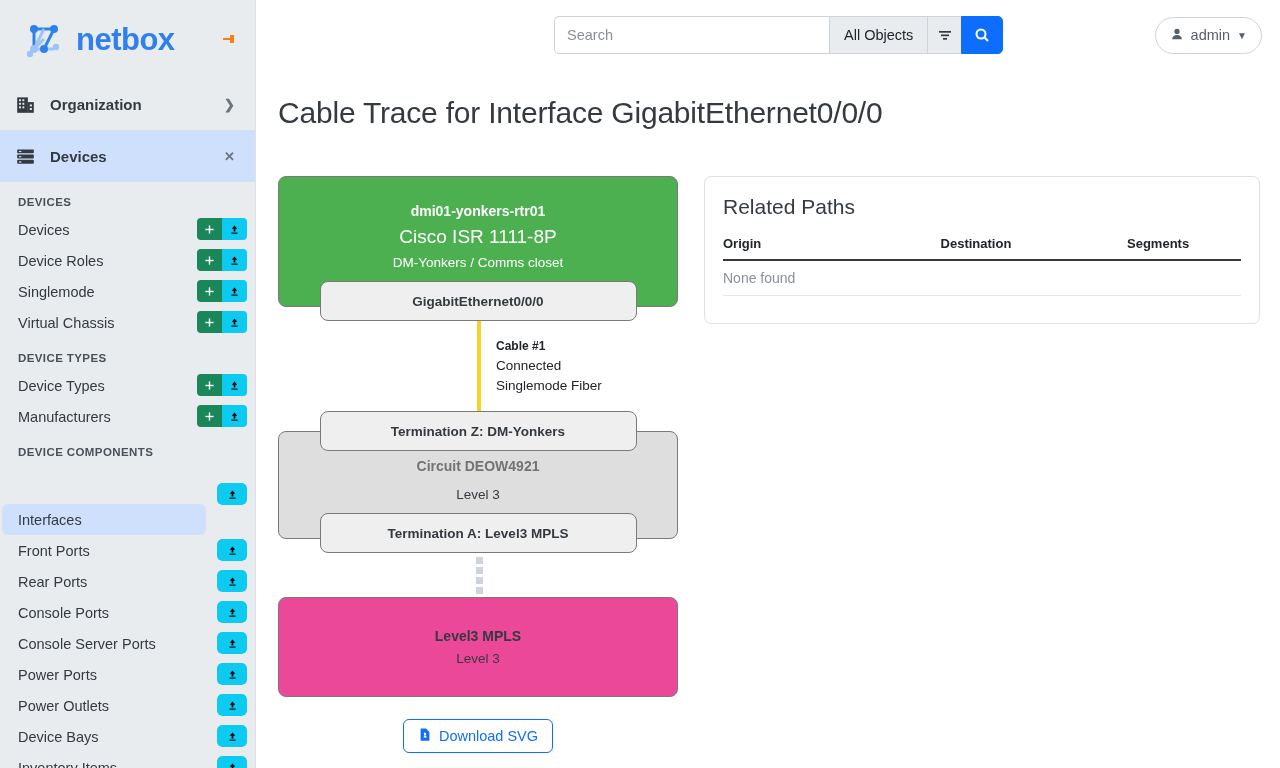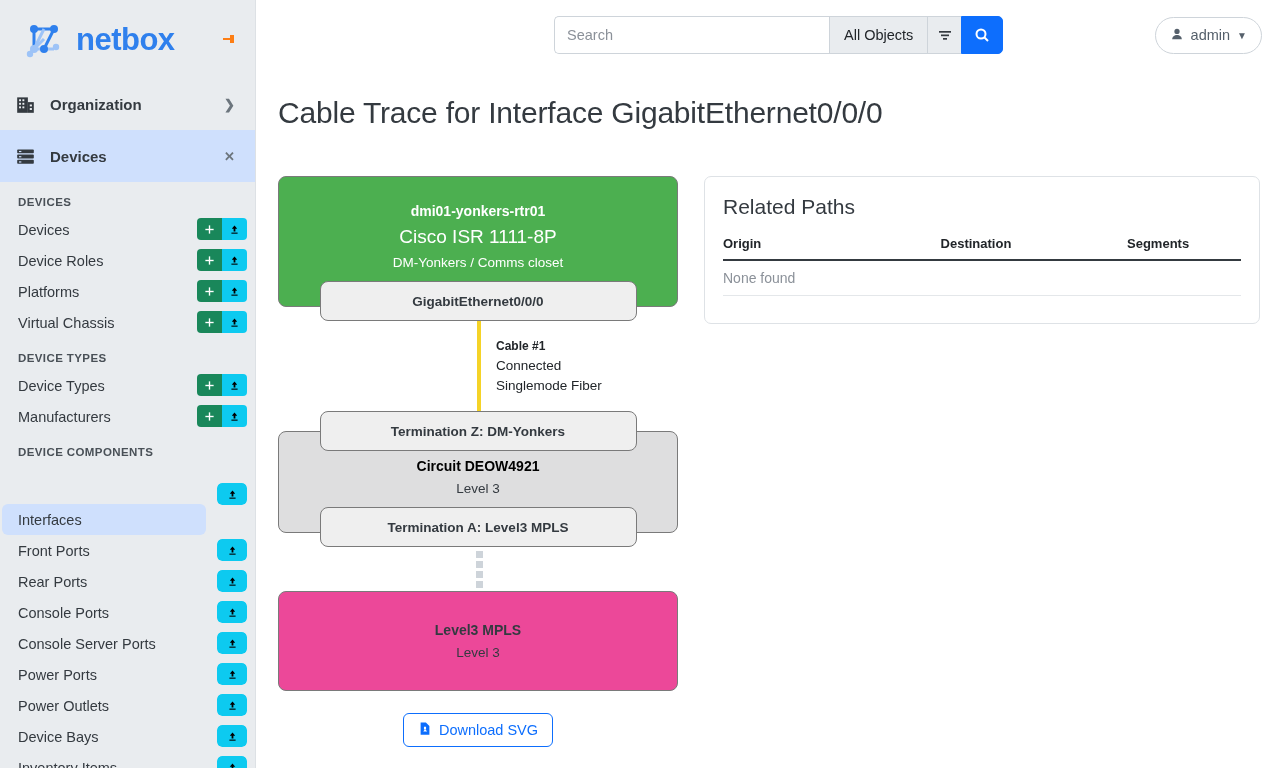--- a/index.html
+++ b/index.html
@@ -170,21 +170,21 @@
     font-size: 13.5px; font-weight: 700; color: #343a40;
     position: relative;
     z-index: 3;
   }
 
   .node-circuit {
     background: #dededf;
     padding: 26px 12px 36px;
     text-align: center;
   }
-  .node-circuit .c1 { font-size: 14px; font-weight: 700; color: #000000; margin-bottom: 7px; }
+  .node-circuit .c1 { font-size: 14px; font-weight: 700; color: #737373; margin-bottom: 13px; }
   .node-circuit .c2 { font-size: 13.5px; color: #343a40; }
 
   .node-provider {
     background: #ec4899;
     border: 1.5px solid #7a7a7a;
     border-radius: 8px;
     padding: 30px 12px 30px;
     text-align: center;
   }
   .node-provider .p1 { font-size: 14px; font-weight: 700; color: #343a40; margin-bottom: 7px; }
@@ -345,21 +345,21 @@
         </span>
         <span class="btn-sq btn-import">
           <svg width="11" height="11" viewBox="0 0 16 16" fill="#000">
               <path d="M8 2 L12 7 H9.3 V11 H6.7 V7 H4 Z"></path>
               <rect x="3.5" y="12.5" width="9" height="1.6"></rect>
             </svg>
         </span>
       </span>
     </div>
     <div class="nav-item">
-      <span class="label">Platforms</span>
+      <span class="label">Singlemode</span>
       <span class="btn-group">
         <span class="btn-sq btn-add">
           <svg width="11" height="11" viewBox="0 0 16 16" fill="#fff">
               <rect x="7" y="2" width="2" height="12"></rect>
               <rect x="2" y="7" width="12" height="2"></rect>
             </svg>
         </span>
         <span class="btn-sq btn-import">
           <svg width="11" height="11" viewBox="0 0 16 16" fill="#000">
               <path d="M8 2 L12 7 H9.3 V11 H6.7 V7 H4 Z"></path>

